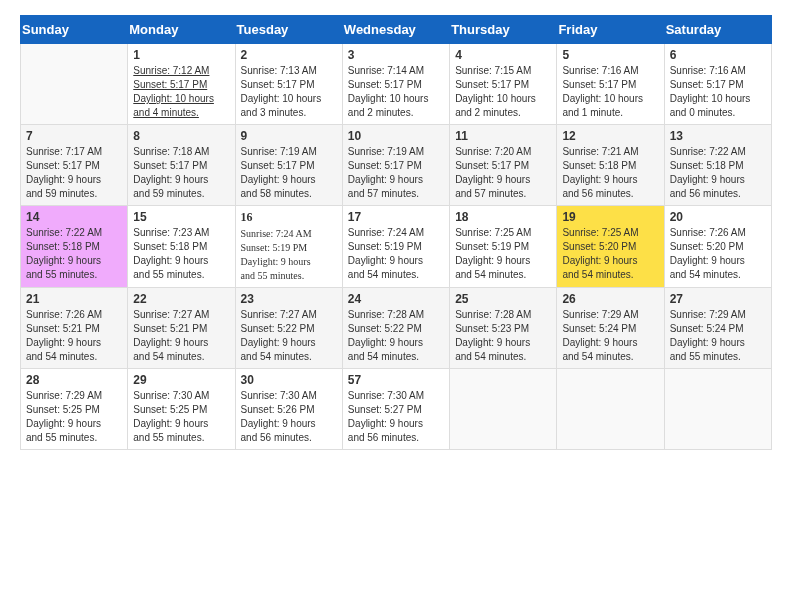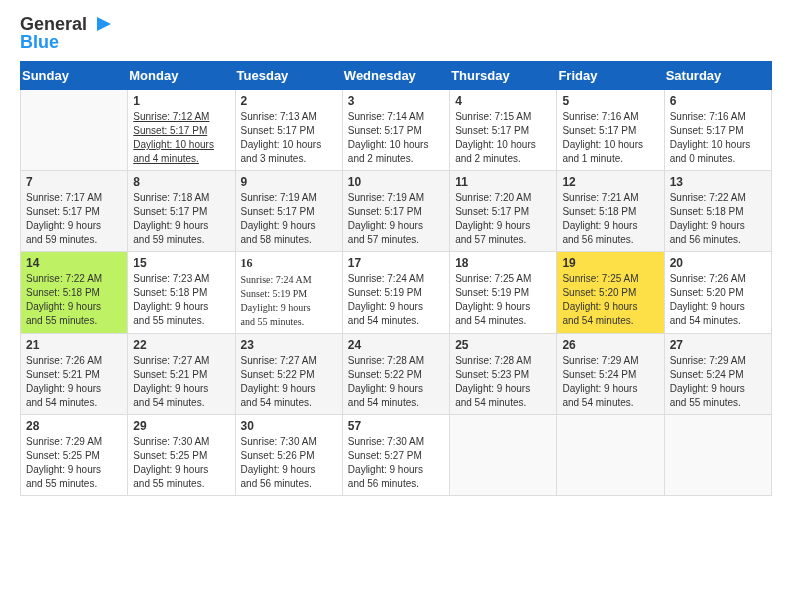--- a/index.html
+++ b/index.html
@@ -80,38 +80,20 @@
     .day-info {
       font-size: 10px;
       line-height: 1.4;
       color: #333;
     }
   </style>
 </head>
 <body>
 
 <div class="container">
-  <div class="header-row">
-    <div class="logo">
-      <div style="display:flex;align-items:center;gap:2px;">
-        <div style="font-size:18px;font-weight:bold;color:#333;line-height:1;">
-          <span style="color:#333;">General</span>
-        </div>
-
-        <svg width="22" height="18" viewBox="0 0 22 18">
-          <polygon points="8,2 22,9 8,16" fill="#2196F3"></polygon>
-        </svg>
-      </div>
-      <div style="font-size:18px;font-weight:bold;color:#2196F3;line-height:1;">Blue</div>
-    </div>
-    <div class="title-block">
-      <div class="month-title"></div>
-      <div class="location"></div>
-    </div>
-  </div>
 
   <table class="calendar">
     <thead>
       <tr>
       <th>Sunday</th>
           <th>Monday</th>
           <th>Tuesday</th>
           <th>Wednesday</th>
           <th>Thursday</th>
           <th>Friday</th>
@@ -209,21 +191,21 @@
           </td>
           <td style="background: rgb(245, 245, 245);">
             <span class="day-num">13</span>
             <div class="day-info" style="white-space: pre-line;">Sunrise: 7:22 AM
 Sunset: 5:18 PM
 Daylight: 9 hours
 and 56 minutes.</div>
           </td>
         </tr>
         <tr>
-          <td style="background: #bef264;">
+          <td style="background: #f0abfc;">
             <span class="day-num">14</span>
             <div class="day-info" style="white-space: pre-line;">Sunrise: 7:22 AM
 Sunset: 5:18 PM
 Daylight: 9 hours
 and 55 minutes.</div>
           </td>
           <td style="background: rgb(255, 255, 255);">
             <span class="day-num">15</span>
             <div class="day-info" style="white-space: pre-line;">Sunrise: 7:23 AM
 Sunset: 5:18 PM

